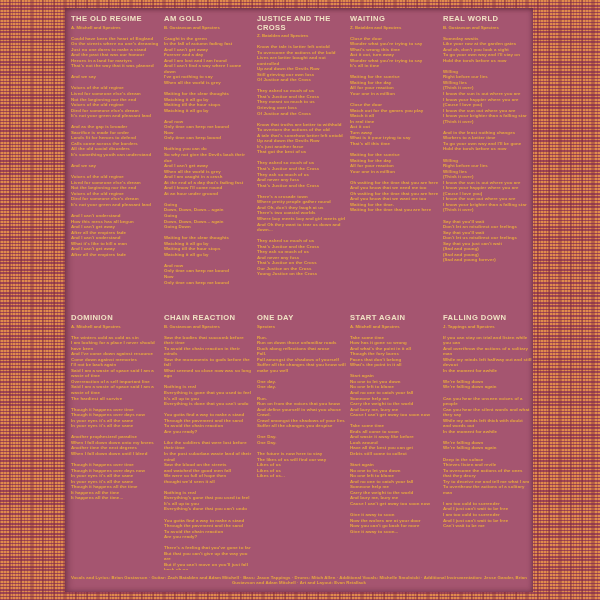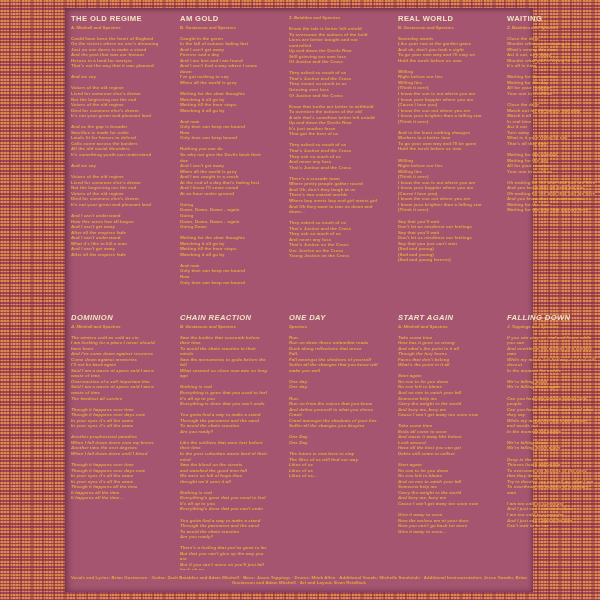--- a/index.html
+++ b/index.html
@@ -11,23 +11,23 @@
     background-image:
       repeating-linear-gradient(90deg, rgba(120,40,60,0.35) 0 1px, transparent 1px 3px),
       repeating-linear-gradient(90deg, transparent 0 9px, rgba(130,45,60,0.45) 9px 11px),
       repeating-linear-gradient(180deg, #e08a4e 0 1.8px, rgba(160,70,85,0.95) 1.8px 3.3px);
   }
   .panel{
     position:absolute;left:65px;top:8px;width:468px;height:584px;
     background:#a55570;
     box-shadow: inset 3px 0 6px rgba(60,15,30,0.35), inset -2px 0 4px rgba(60,15,30,0.25), inset 0 2px 3px rgba(60,15,30,0.2);
   }
-  .row{position:absolute;left:0;width:468px;display:flex;gap:20px;padding:0 6px;box-sizing:border-box;}
+  .row{position:absolute;left:0;width:468px;display:flex;gap:4px;padding:0 6px;box-sizing:border-box;}
   .row1{top:7px;height:292px;}
-  .row2{top:306px;height:256px;font-style:italic;}
+  .row2{top:306px;height:256px;}
   .song{width:89px;flex:0 0 89px;overflow:hidden;}
   .song h2{
     margin:0 0 1px 0;font-size:7.6px;line-height:8.5px;font-weight:bold;
     letter-spacing:0.4px;color:#f0e2c4;text-transform:uppercase;
   }
   .credit{font-size:4.3px;line-height:5px;font-weight:bold;color:#e9a93e;margin-bottom:6px;}
   .lyrics{
     font-size:4.4px;line-height:5.55px;font-weight:bold;color:#e9a93e;
     white-space:pre-line;letter-spacing:0.1px;
   }
@@ -127,20 +127,21 @@
 Watching it all go by
 Waiting till the hour stops
 Watching it all go by
 
 And now
 Only time can keep me bound
 Now
 Only time can keep me bound</div>
     </section>
     <section class="song">
+      <h2>JUSTICE AND THE CROSS</h2>
       <div class="credit">Z. Batalden and Spectres</div>
       <div class="lyrics">Know the tale is better left untold
 To overcome the actions of the bold
 Lives are better bought and not controlled
 Up and down the Devils Row
 Still grieving our own loss
 Of Justice and the Cross
 
 They asked so much of us
 That's Justice and the Cross
@@ -168,20 +169,56 @@
 Where boy meets boy and girl meets girl
 And Oh they want to tear us down and down...
 
 They asked so much of us
 That's Justice and the Cross
 They ask so much of us
 And never any fuss
 That's Justice on the Cross
 Our Justice on the Cross
 Young Justice on the Cross</div>
+    </section>
+    <section class="song">
+      <h2>WAITING</h2>
+      <div class="credit">Z. Batalden and Spectres</div>
+      <div class="lyrics">Close the door
+Wonder what you're trying to say
+What's wrong this time
+Act it out, turn away
+Wonder what you're trying to say
+It's all in time
+
+Waiting for the sunrise
+Waiting for the day
+All for your reaction
+Your one in a million
+
+Close the door
+Watch out for the games you play
+Watch it all
+In real time
+Act it out
+Turn away
+What is it your trying to say
+That's all this time
+
+Waiting for the sunrise
+Waiting for the day
+All for your reaction
+Your one in a million
+
+Oh waiting for the time that you are here
+And you know that we need me too
+Oh waiting for the time that you are here
+And you know that we want me too
+Waiting for the time.
+Waiting for the time that you are here</div>
     </section>
     <section class="song">
       <h2>REAL WORLD</h2>
       <div class="credit">B. Gustavson and Spectres</div>
       <div class="lyrics">Someday awaits
 Like your row at the garden gates
 And oh, don't you look a sight
 To go your own way and I'll stay on
 Hold the torch before us now
 
@@ -213,56 +250,20 @@
 (Think it over)
 
 Say that you'll wait
 Don't let an misdirect our feelings
 Say that you'll wait
 Don't let us misdirect our feelings
 Say that you just can't wait
 (Sad and young)
 (Sad and young)
 (Sad and young forever)</div>
-    </section>
-    <section class="song">
-      <h2>WAITING</h2>
-      <div class="credit">Z. Batalden and Spectres</div>
-      <div class="lyrics">Close the door
-Wonder what you're trying to say
-What's wrong this time
-Act it out, turn away
-Wonder what you're trying to say
-It's all in time
-
-Waiting for the sunrise
-Waiting for the day
-All for your reaction
-Your one in a million
-
-Close the door
-Watch out for the games you play
-Watch it all
-In real time
-Act it out
-Turn away
-What is it your trying to say
-That's all this time
-
-Waiting for the sunrise
-Waiting for the day
-All for your reaction
-Your one in a million
-
-Oh waiting for the time that you are here
-And you know that we need me too
-Oh waiting for the time that you are here
-And you know that we want me too
-Waiting for the time.
-Waiting for the time that you are here</div>
     </section>
   </div>
 
   <div class="row row2">
     <section class="song">
       <h2>DOMINION</h2>
       <div class="credit">A. Mitchell and Spectres</div>
       <div class="lyrics">The winters cold as cold as sin
 I am looking for a place I never should have been
 And I've come down against resource

